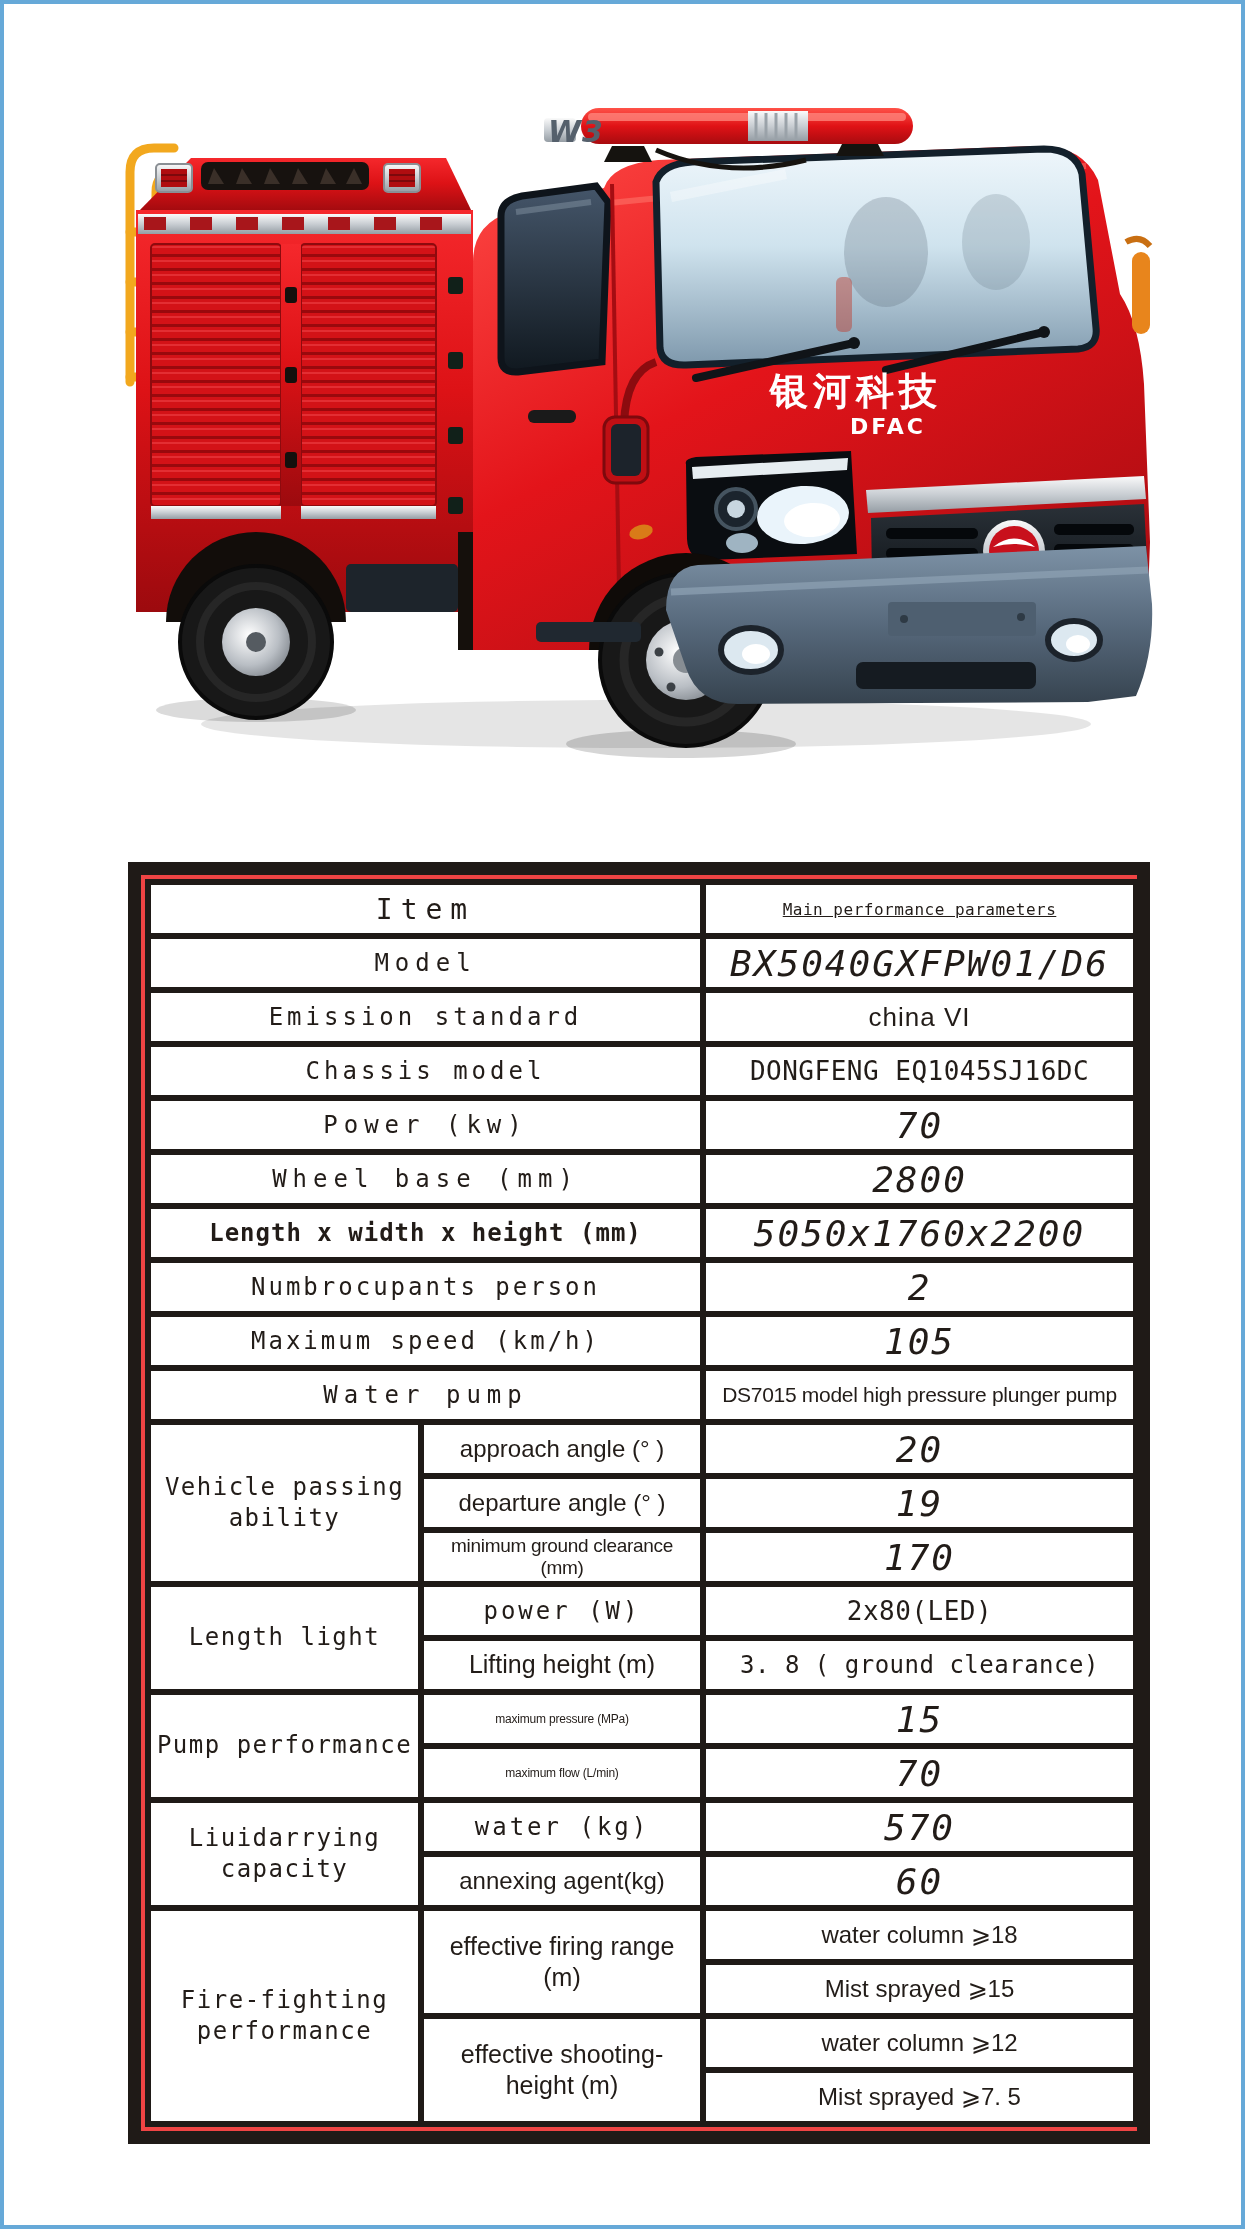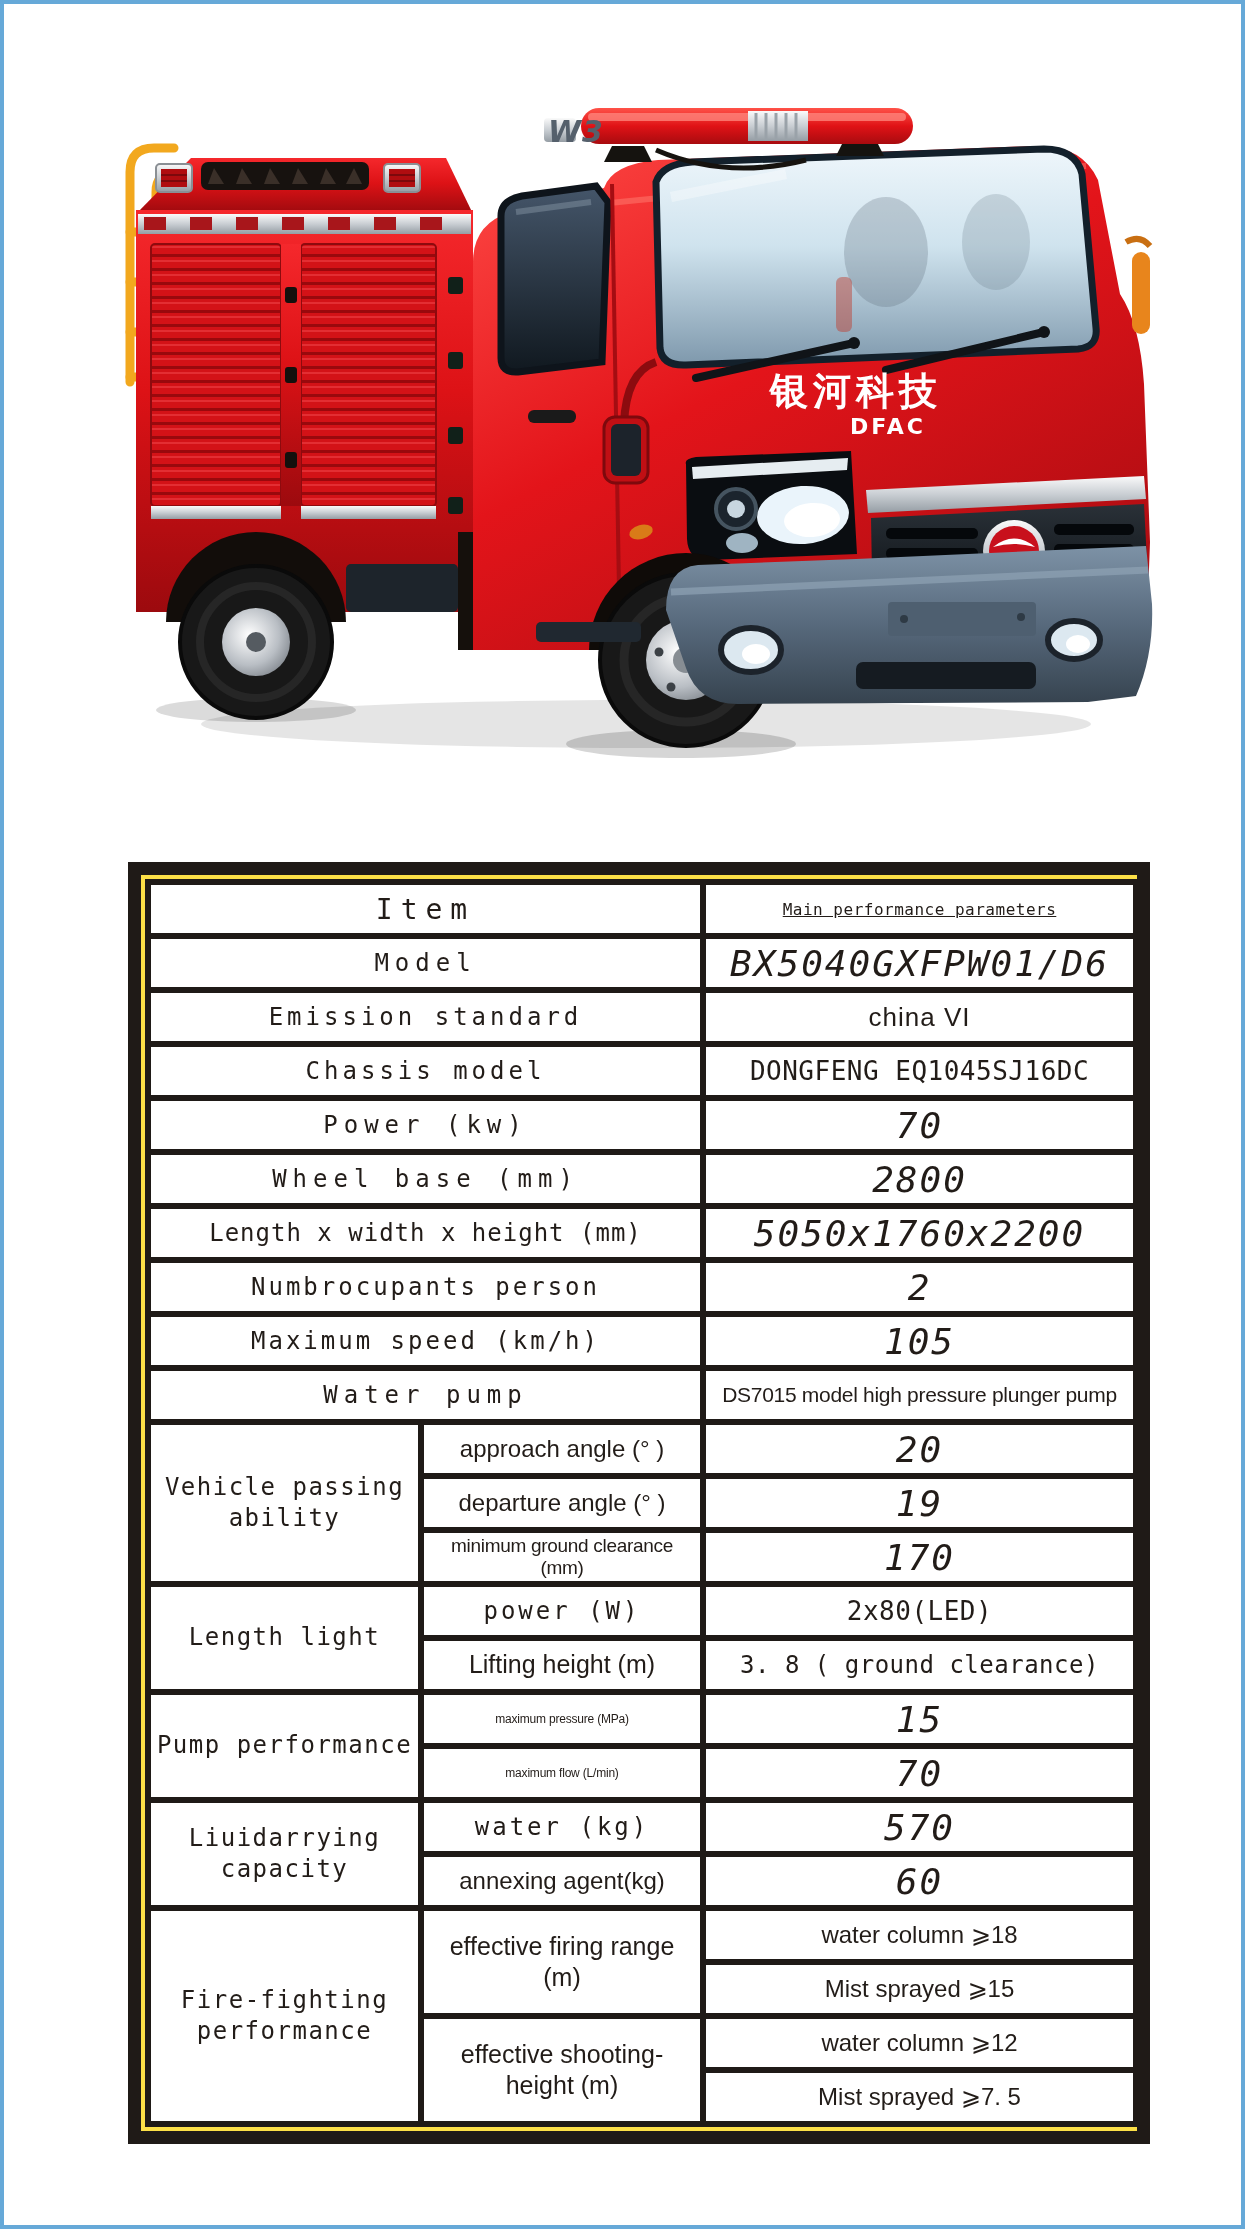--- a/index.html
+++ b/index.html
@@ -5,35 +5,35 @@
   html,body { margin:0; padding:0; background:#ffffff; }
   .page {
     position:relative; width:1245px; height:2229px; background:#ffffff;
     border:4px solid #66a9d8; box-sizing:border-box; overflow:hidden;
     font-family:"DejaVu Sans Mono","Liberation Mono",monospace; color:#221c18;
   }
   .truck-wrap { position:absolute; left:92px; top:58px; width:1062px; height:704px; }
 
   .spec {
     position:absolute; left:124px; top:858px; width:1022px;
-    border:13px solid #1f1a17; padding:4px; background:#fde047; box-sizing:border-box;
+    border:13px solid #1f1a17; padding:4px; background:#ef4444; box-sizing:border-box;
   }
   table.t { border-collapse:collapse; width:100%; table-layout:fixed; background:#fff; }
   table.t td { border:6px solid #1f1a17; text-align:center; vertical-align:middle;
                padding:1px 4px; height:46px; overflow:hidden; background:#fff; }
   td.hd { height:66px; }
   .hd-item   { font-size:28px; letter-spacing:8px; }
   .hd-params { font-size:16px; letter-spacing:0.5px;text-decoration:underline; }
   .mono { font-family:"DejaVu Sans Mono","Liberation Mono",monospace; }
   .sans { font-family:"Liberation Sans","DejaVu Sans",sans-serif; }
   .lab  { font-size:24px; letter-spacing:2px; }
   .ls6  { letter-spacing:6px; }
   .ls4  { letter-spacing:4px; }
   .ls3  { letter-spacing:3px; }
-  .ls1  { letter-spacing:1px; }
+  .ls1  { letter-spacing:1px;font-weight:bold; }
   .val  { font-size:36px; letter-spacing:2px;font-style:italic; }
   .val-sm { font-size:24px; letter-spacing:0.5px; }
   .cat  { font-size:24px; letter-spacing:1.5px; line-height:1.3; }
   .sub  { font-size:24px; }
   .sub-lg { font-size:25px; line-height:1.25; }
   .cond { font-size:19px; letter-spacing:-0.3px; }
   .cond-md { font-size:12px; letter-spacing:-0.2px; }
   .cond-val { font-size:21px; letter-spacing:-0.3px; }
   .chn { font-size:26px; letter-spacing:1px; }
 </style>

